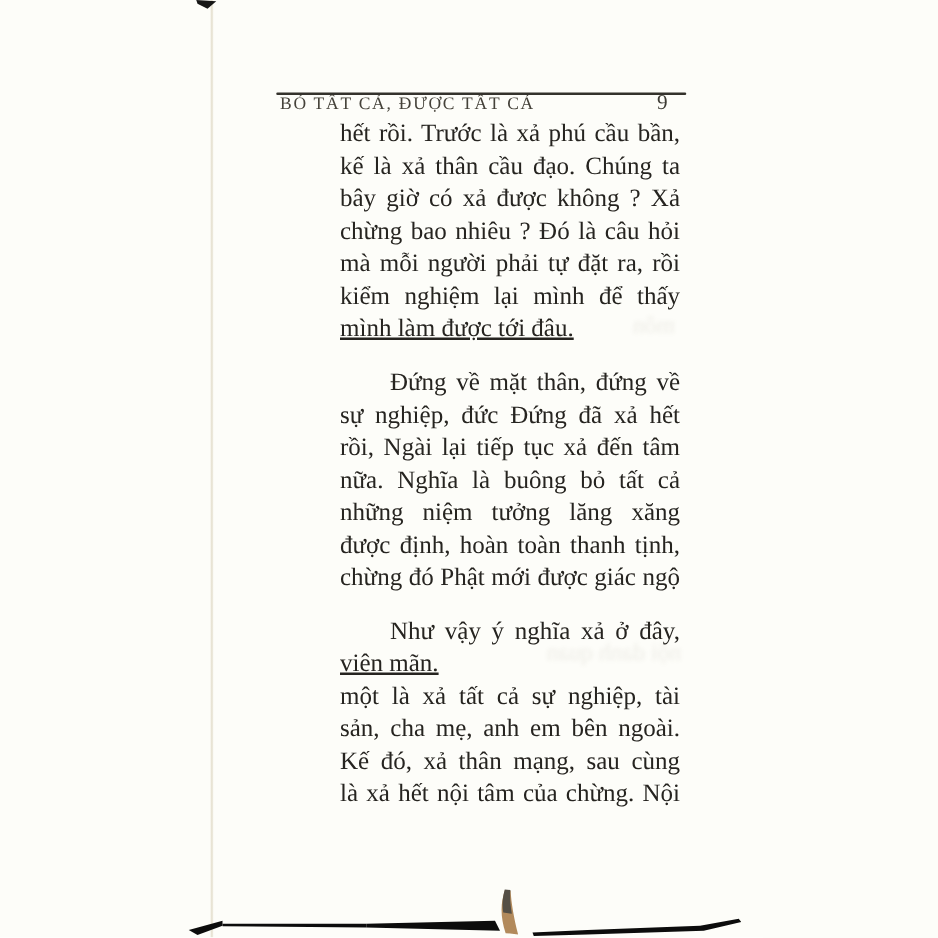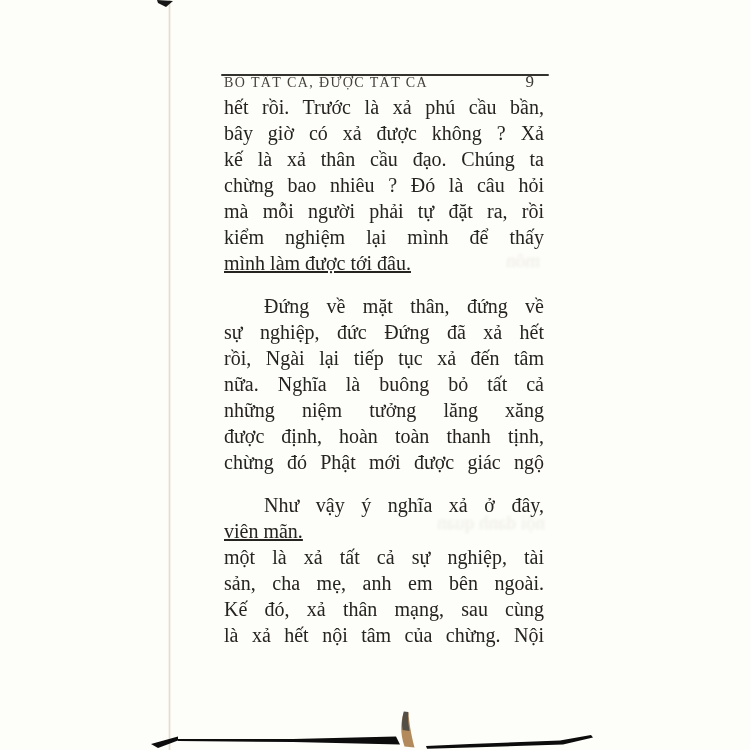--- a/index.html
+++ b/index.html
@@ -56,20 +56,21 @@
     width: 320px;
     font-size: 20px;
     line-height: 26px;
     color: #262420;
   }
   .line {
     text-align: justify;
     text-align-last: justify;
     text-justify: inter-word;
     white-space: nowrap;
+    margin-left: 48px;
   }
   .line.end { text-align-last: left; text-decoration: underline; }
   .line.para-start { margin-top: 17px; font-family: Liberation Serif, serif; }
   .line.indent { text-indent: 40px; }
   
   .ghost {
     position: absolute;
     color: #8d8672;
     opacity: 0.14;
     filter: blur(1.6px);
@@ -95,22 +96,22 @@
     <span class="header-title">BỎ TẤT CẢ, ĐƯỢC TẤT CẢ</span>
     <span class="header-pagenum">9</span>
   </div>
   <div class="header-rule"></div>
 
   <div class="ghost" style="left:340px; top:512px; width:205px;">nội danh quan</div>
   <div class="ghost" style="left:470px; top:250px; width:70px;">môn</div>
 
   <div class="body-text">
       <div class="line">hết rồi. Trước là xả phú cầu bần,</div>
+      <div class="line">kế là xả thân cầu đạo. Chúng ta</div>
       <div class="line">bây giờ có xả được không ? Xả</div>
-      <div class="line">kế là xả thân cầu đạo. Chúng ta</div>
       <div class="line">chừng bao nhiêu ? Đó là câu hỏi</div>
       <div class="line">mà mỗi người phải tự đặt ra, rồi</div>
       <div class="line">kiểm nghiệm lại mình để thấy</div>
       <div class="line end">mình làm được tới đâu.</div>
       <div class="line para-start indent">Đứng về mặt thân, đứng về</div>
       <div class="line">sự nghiệp, đức Đứng đã xả hết</div>
       <div class="line">rồi, Ngài lại tiếp tục xả đến tâm</div>
       <div class="line">nữa. Nghĩa là buông bỏ tất cả</div>
       <div class="line">những niệm tưởng lăng xăng</div>
       <div class="line">được định, hoàn toàn thanh tịnh,</div>

